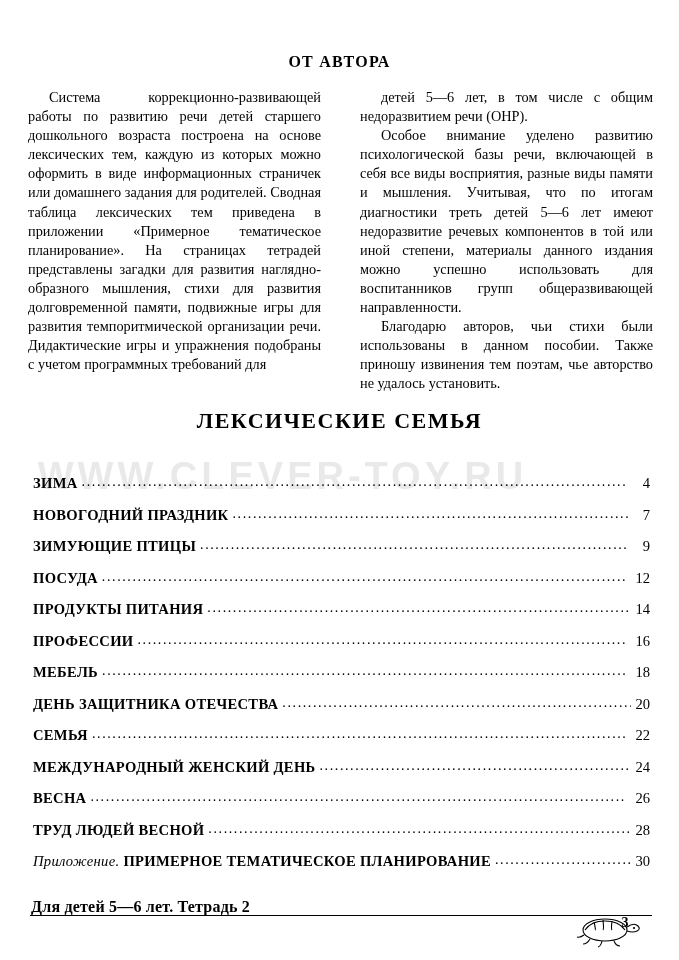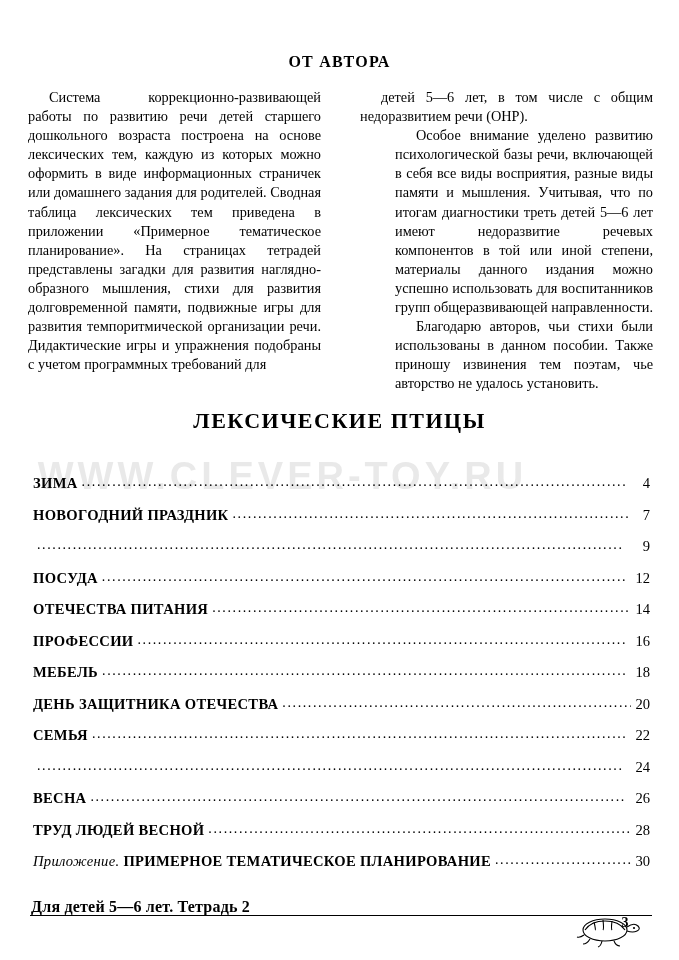--- a/index.html
+++ b/index.html
@@ -55,21 +55,20 @@
     text-align: justify;
     text-justify: inter-word;
     hyphens: manual;
   }
   .col p {
     margin: 0;
     text-indent: 21px;
   }
   .col p + p {
     margin-top: 0;
-    margin-left: 35px;
   }
   
   .toc {
     position: absolute;
     top: 452px;
     left: 33px;
     width: 617px;
     margin-top: 23px;
   }
   .toc-row {
@@ -174,51 +173,52 @@
     <div class="col">
       <p>Система коррекционно-развивающей работы по развитию речи детей старшего дошкольного возраста построена на основе лексических тем, каждую из которых можно оформить в виде информационных страничек или домашнего задания для родителей. Сводная таблица лексических тем приведена в приложении «Примерное тематическое планирование». На страницах тетрадей представлены загадки для развития наглядно-образного мышления, стихи для развития долговременной памяти, подвижные игры для развития темпоритмической организации речи. Дидактические игры и упражнения подобраны с учетом программных требований для</p>
     </div>
     <div class="col">
       <p>детей 5—6 лет, в том числе с общим недоразвитием речи (ОНР).</p>
       <p>Особое внимание уделено развитию психологической базы речи, включающей в себя все виды восприятия, разные виды памяти и мышления. Учитывая, что по итогам диагностики треть детей 5—6 лет имеют недоразвитие речевых компонентов в той или иной степени, материалы данного издания можно успешно использовать для воспитанников групп общеразвивающей направленности.</p>
       <p>Благодарю авторов, чьи стихи были использованы в данном пособии. Также приношу извинения тем поэтам, чье авторство не удалось установить.</p>
     </div>
   </div>
 
-  <div class="section-title" id="topics-heading">ЛЕКСИЧЕСКИЕ ПТИЦЫ</div>
+  <div class="section-title" id="topics-heading">ЛЕКСИЧЕСКИЕ СЕМЬЯ</div>
 
   <div class="watermark">WWW.CLEVER-TOY.RU</div>
 
   <div class="toc">
 
     <div class="toc-row">
       <span class="toc-label">ЗИМА</span>
       <span class="toc-dots">....................................................................................................................................</span>
       <span class="toc-page">4</span>
     </div>
 
     <div class="toc-row">
       <span class="toc-label">НОВОГОДНИЙ ПРАЗДНИК</span>
       <span class="toc-dots">....................................................................................................................................</span>
       <span class="toc-page">7</span>
     </div>
 
     <div class="toc-row">
+      <span class="toc-label">ЗИМУЮЩИЕ ПТИЦЫ</span>
       <span class="toc-dots">....................................................................................................................................</span>
       <span class="toc-page">9</span>
     </div>
 
     <div class="toc-row">
       <span class="toc-label">ПОСУДА</span>
       <span class="toc-dots">....................................................................................................................................</span>
       <span class="toc-page">12</span>
     </div>
 
     <div class="toc-row">
-      <span class="toc-label">ОТЕЧЕСТВА ПИТАНИЯ</span>
+      <span class="toc-label">ПРОДУКТЫ ПИТАНИЯ</span>
       <span class="toc-dots">....................................................................................................................................</span>
       <span class="toc-page">14</span>
     </div>
 
     <div class="toc-row">
       <span class="toc-label">ПРОФЕССИИ</span>
       <span class="toc-dots">....................................................................................................................................</span>
       <span class="toc-page">16</span>
     </div>
 
@@ -234,20 +234,21 @@
       <span class="toc-page">20</span>
     </div>
 
     <div class="toc-row">
       <span class="toc-label">СЕМЬЯ</span>
       <span class="toc-dots">....................................................................................................................................</span>
       <span class="toc-page">22</span>
     </div>
 
     <div class="toc-row">
+      <span class="toc-label">МЕЖДУНАРОДНЫЙ ЖЕНСКИЙ ДЕНЬ</span>
       <span class="toc-dots">....................................................................................................................................</span>
       <span class="toc-page">24</span>
     </div>
 
     <div class="toc-row">
       <span class="toc-label">ВЕСНА</span>
       <span class="toc-dots">....................................................................................................................................</span>
       <span class="toc-page">26</span>
     </div>
 

